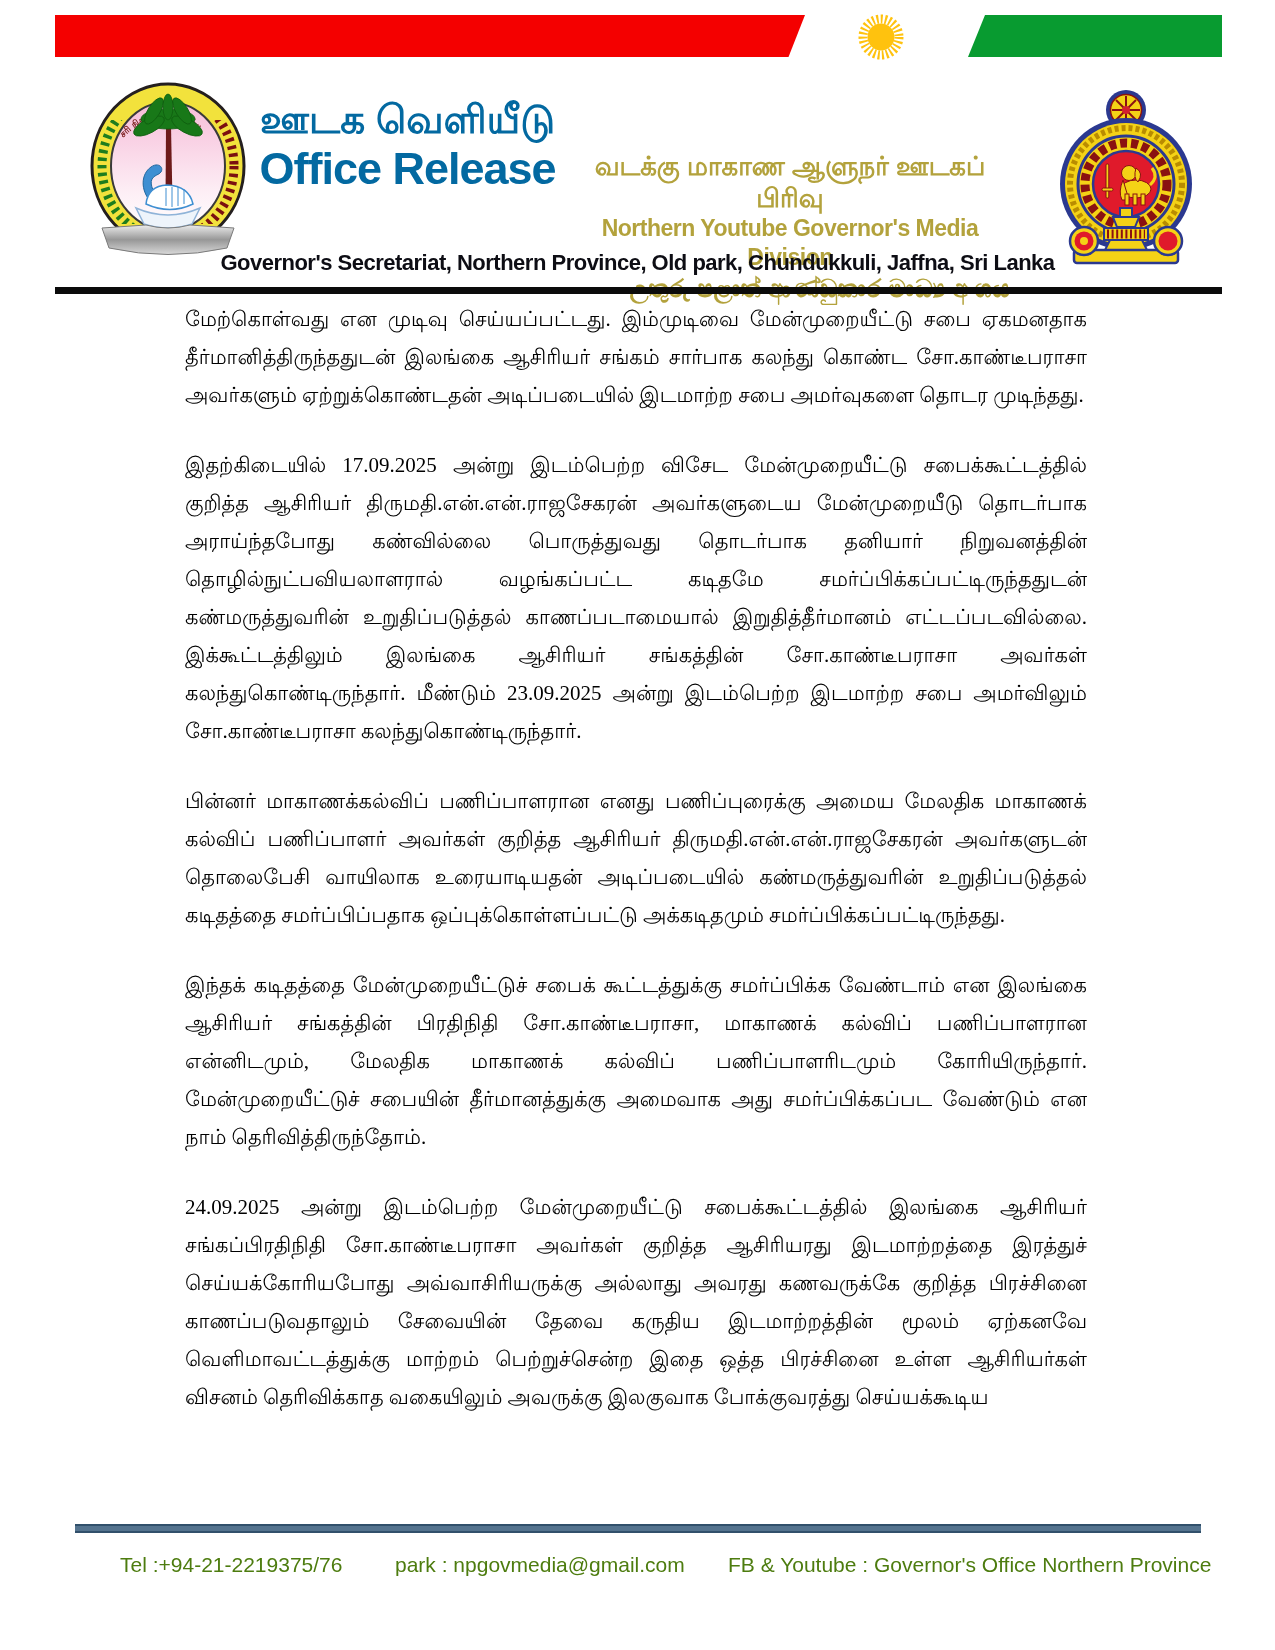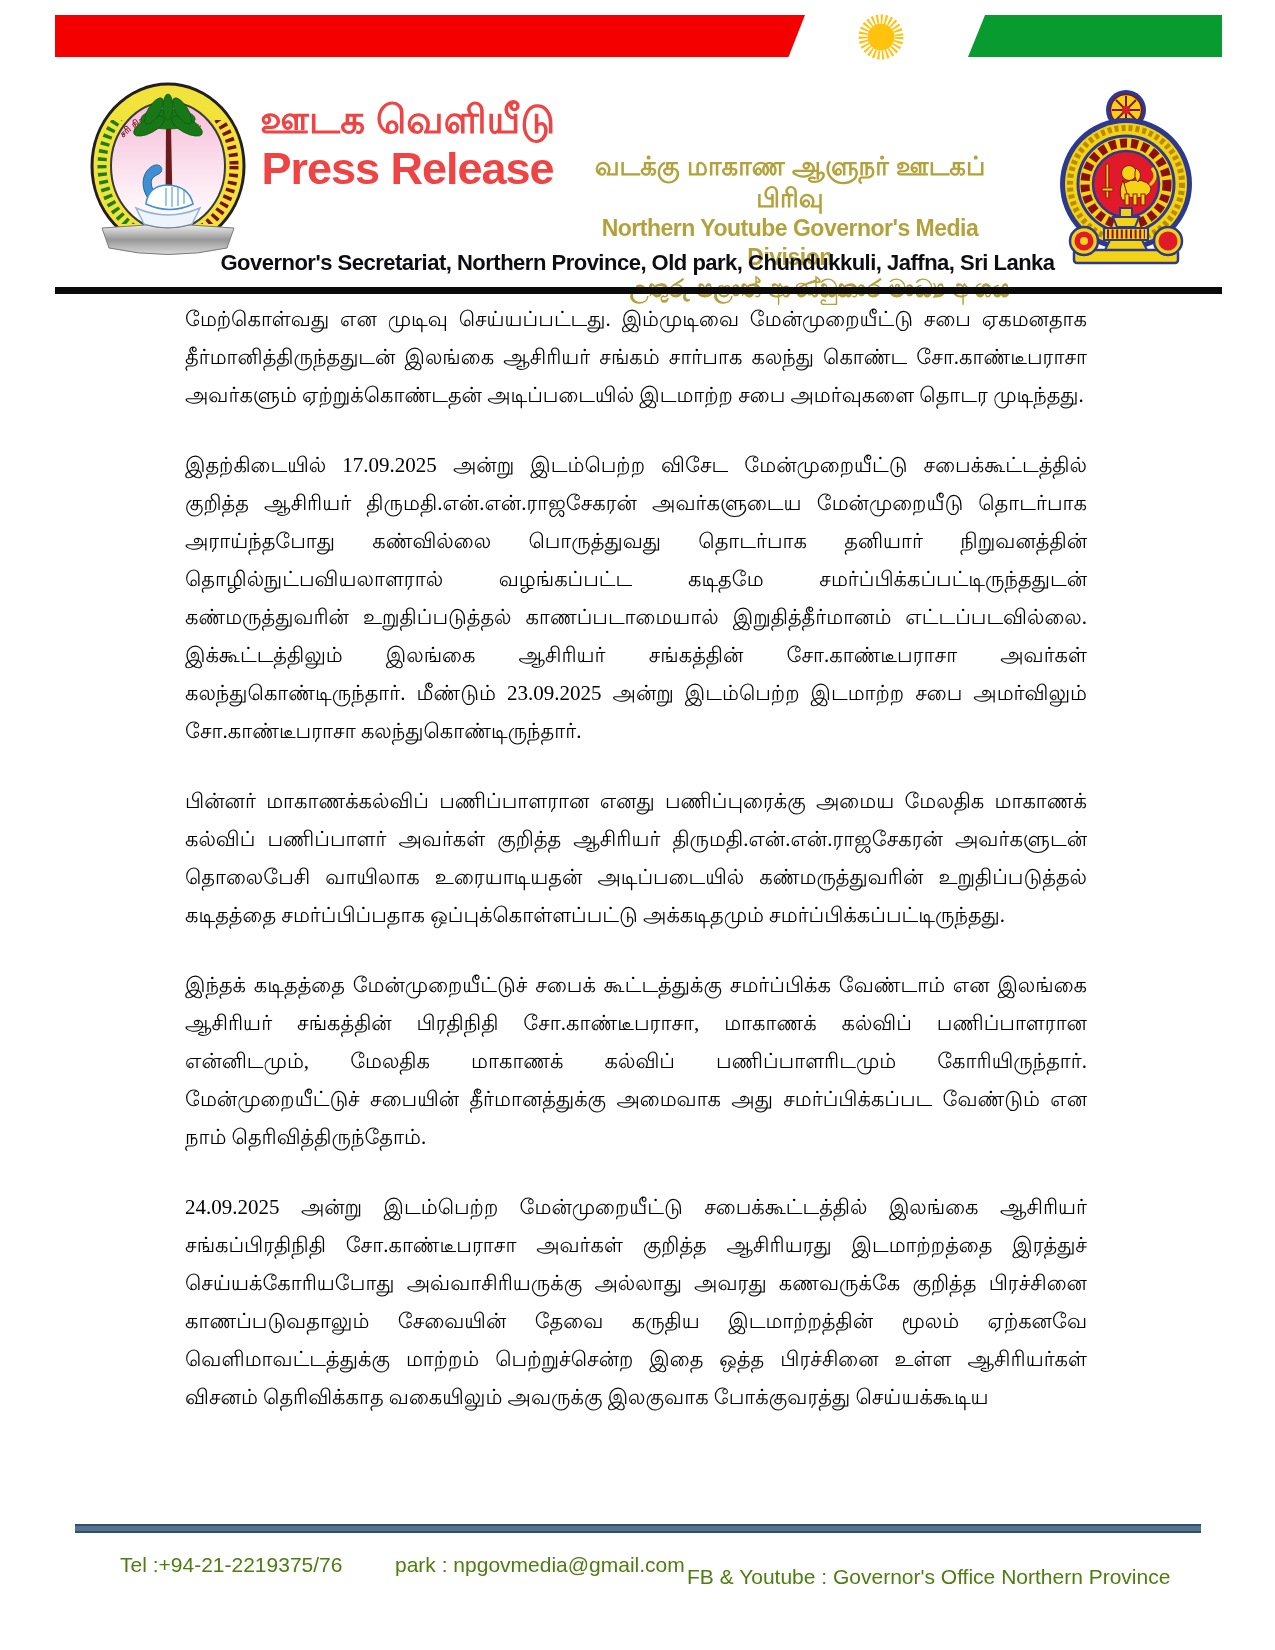--- a/index.html
+++ b/index.html
@@ -12,21 +12,21 @@
   .band{position:absolute;top:15px;height:42px;}
   .band-red{left:55px;width:750px;background:#f40000;
     clip-path:polygon(0 0,100% 0,97.8% 100%,0 100%);}
   .band-green{left:968px;width:254px;background:#089b30;
     clip-path:polygon(6.7% 0,100% 0,100% 100%,0 100%);}
   .sun{position:absolute;left:853px;top:9px;width:56px;height:56px;}
   
   .emblem-left{position:absolute;left:88px;top:82px;width:160px;height:180px;}
   .emblem-right{position:absolute;left:1040px;top:82px;width:172px;height:190px;}
   .title-block{position:absolute;left:240px;top:96px;width:335px;text-align:center;
-    color:#ef4444;font-family:"Liberation Sans","DejaVu Sans",sans-serif;font-weight:bold;}
+    color:#0369a1;font-family:"Liberation Sans","DejaVu Sans",sans-serif;font-weight:bold;}
   .title-tamil{font-size:39px;line-height:48px;letter-spacing:0px;}
   .title-english{font-size:45px;line-height:50px;letter-spacing:-1px;}
   .title-sinhala{font-size:39px;line-height:52px;}
   .division-block{position:absolute;left:570px;top:114px;width:440px;text-align:center;
     color:#b3a23c;font-family:"Liberation Sans","DejaVu Sans",sans-serif;font-weight:bold;}
   .division-tamil{font-size:26px;line-height:32px;margin-top:36px;}
   .division-english{font-size:23px;line-height:29px;letter-spacing:-0.5px;}
   .division-sinhala{font-size:25px;line-height:32px;text-align:right;}
   .address-line{position:absolute;left:0;top:250px;width:1275px;text-align:center;
     color:#0d0d14;font-family:"Liberation Sans","DejaVu Sans",sans-serif;
@@ -36,21 +36,21 @@
   .body-text{position:absolute;left:185px;top:292px;width:902px;
     color:#000;font-size:21px;line-height:38px;text-align:justify;}
   .body-text p{margin:8px 0 32px 0;}
   
   .footer-rule{position:absolute;left:75px;top:1524px;width:1126px;height:9px;
     background:linear-gradient(180deg,#31506b 0 22%,#54738e 22% 78%,#31506b 78% 100%);}
   .footer-text{position:absolute;top:1553px;color:#4d7c0f;
     font-family:"Liberation Sans","DejaVu Sans",sans-serif;font-size:21px;}
   .footer-tel{left:120px;}
   .footer-mail{left:395px;}
-  .footer-social{left:687px;margin-top:12px;}
+  .footer-social{left:728px;}
 </style>
 </head>
 <body>
 
 <div class="page">
 
   <div class="band band-red"></div>
   <div class="sun">
     <svg width="56" height="56" viewBox="0 0 56 56">
       <circle cx="28" cy="28" r="18" fill="none" stroke="#ffc20e" stroke-width="9" stroke-dasharray="2 2.2"></circle>
@@ -106,21 +106,21 @@
         <line x1="90" y1="105" x2="90" y2="124"></line>
           <line x1="96" y1="107" x2="96" y2="122"></line>
       </g>
       <path d="M48,126 Q80,140 112,126 L104,142 Q80,150 56,142 Z" fill="#eef4fb" stroke="#8fb3d8" stroke-width="1.5"></path>
       <path d="M14,146 L58,143 Q80,149 102,143 L146,146 L139,166 Q80,179 21,166 Z" fill="url(#silverg)" stroke="#7a7a7a" stroke-width="1"></path>
     </svg>
   </div>
 
   <div class="title-block">
     <div class="title-tamil">ஊடக வெளியீடு</div>
-    <div class="title-english">Press Release</div>
+    <div class="title-english">Office Release</div>
   </div>
 
   <div class="division-block">
     <div class="division-tamil">வடக்கு மாகாண ஆளுநர் ஊடகப் பிரிவு</div>
     <div class="division-english">Northern Youtube Governor's Media Division</div>
     <div class="division-sinhala">උතුරු පළාත් ආණ්ඩුකාර මාධ්‍ය අංශය</div>
   </div>
 
   <div class="emblem-right">
     <svg width="172" height="190" viewBox="0 0 172 190">

